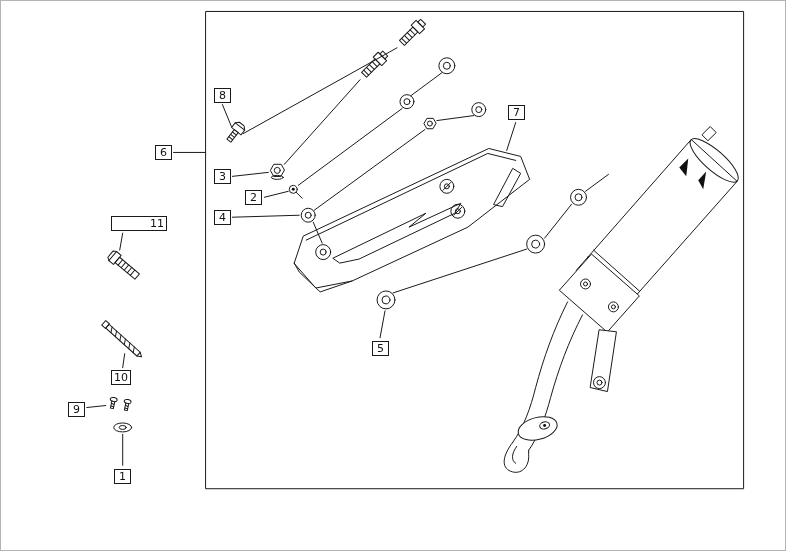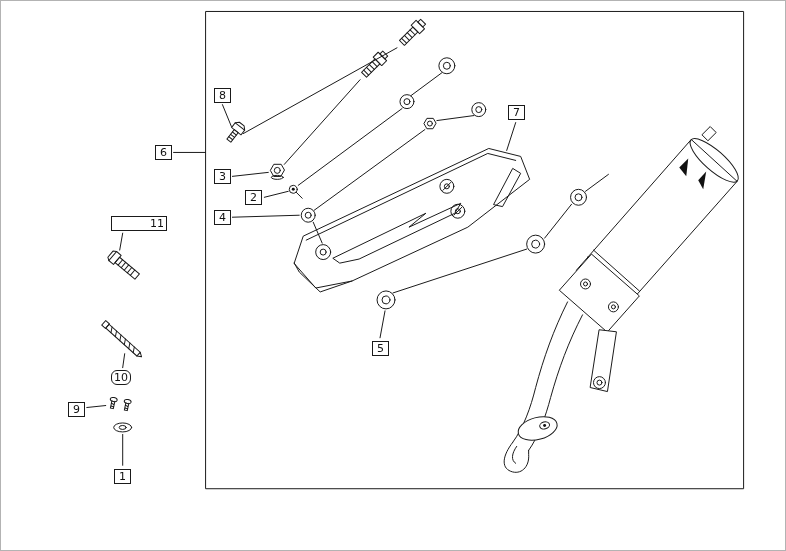--- a/index.html
+++ b/index.html
@@ -199,16 +199,16 @@
 
   <div class="callout" style="left:113px;top:468px;">1</div>
   <div class="callout" style="left:244px;top:189px;">2</div>
   <div class="callout" style="left:213px;top:168px;">3</div>
   <div class="callout" style="left:213px;top:209px;">4</div>
   <div class="callout" style="left:371px;top:340px;">5</div>
   <div class="callout" style="left:154px;top:144px;">6</div>
   <div class="callout" style="left:507px;top:104px;">7</div>
   <div class="callout" style="left:213px;top:87px;">8</div>
   <div class="callout" style="left:67px;top:401px;">9</div>
-  <div class="callout" style="left:110px;top:369px;border-radius:6px;">10</div>
+  <div class="callout" style="left:110px;top:369px;">10</div>
   <div class="callout" style="left:110px;top:215px;padding-left:38px;">11</div>
 
 </div>
 
 </body></html>

